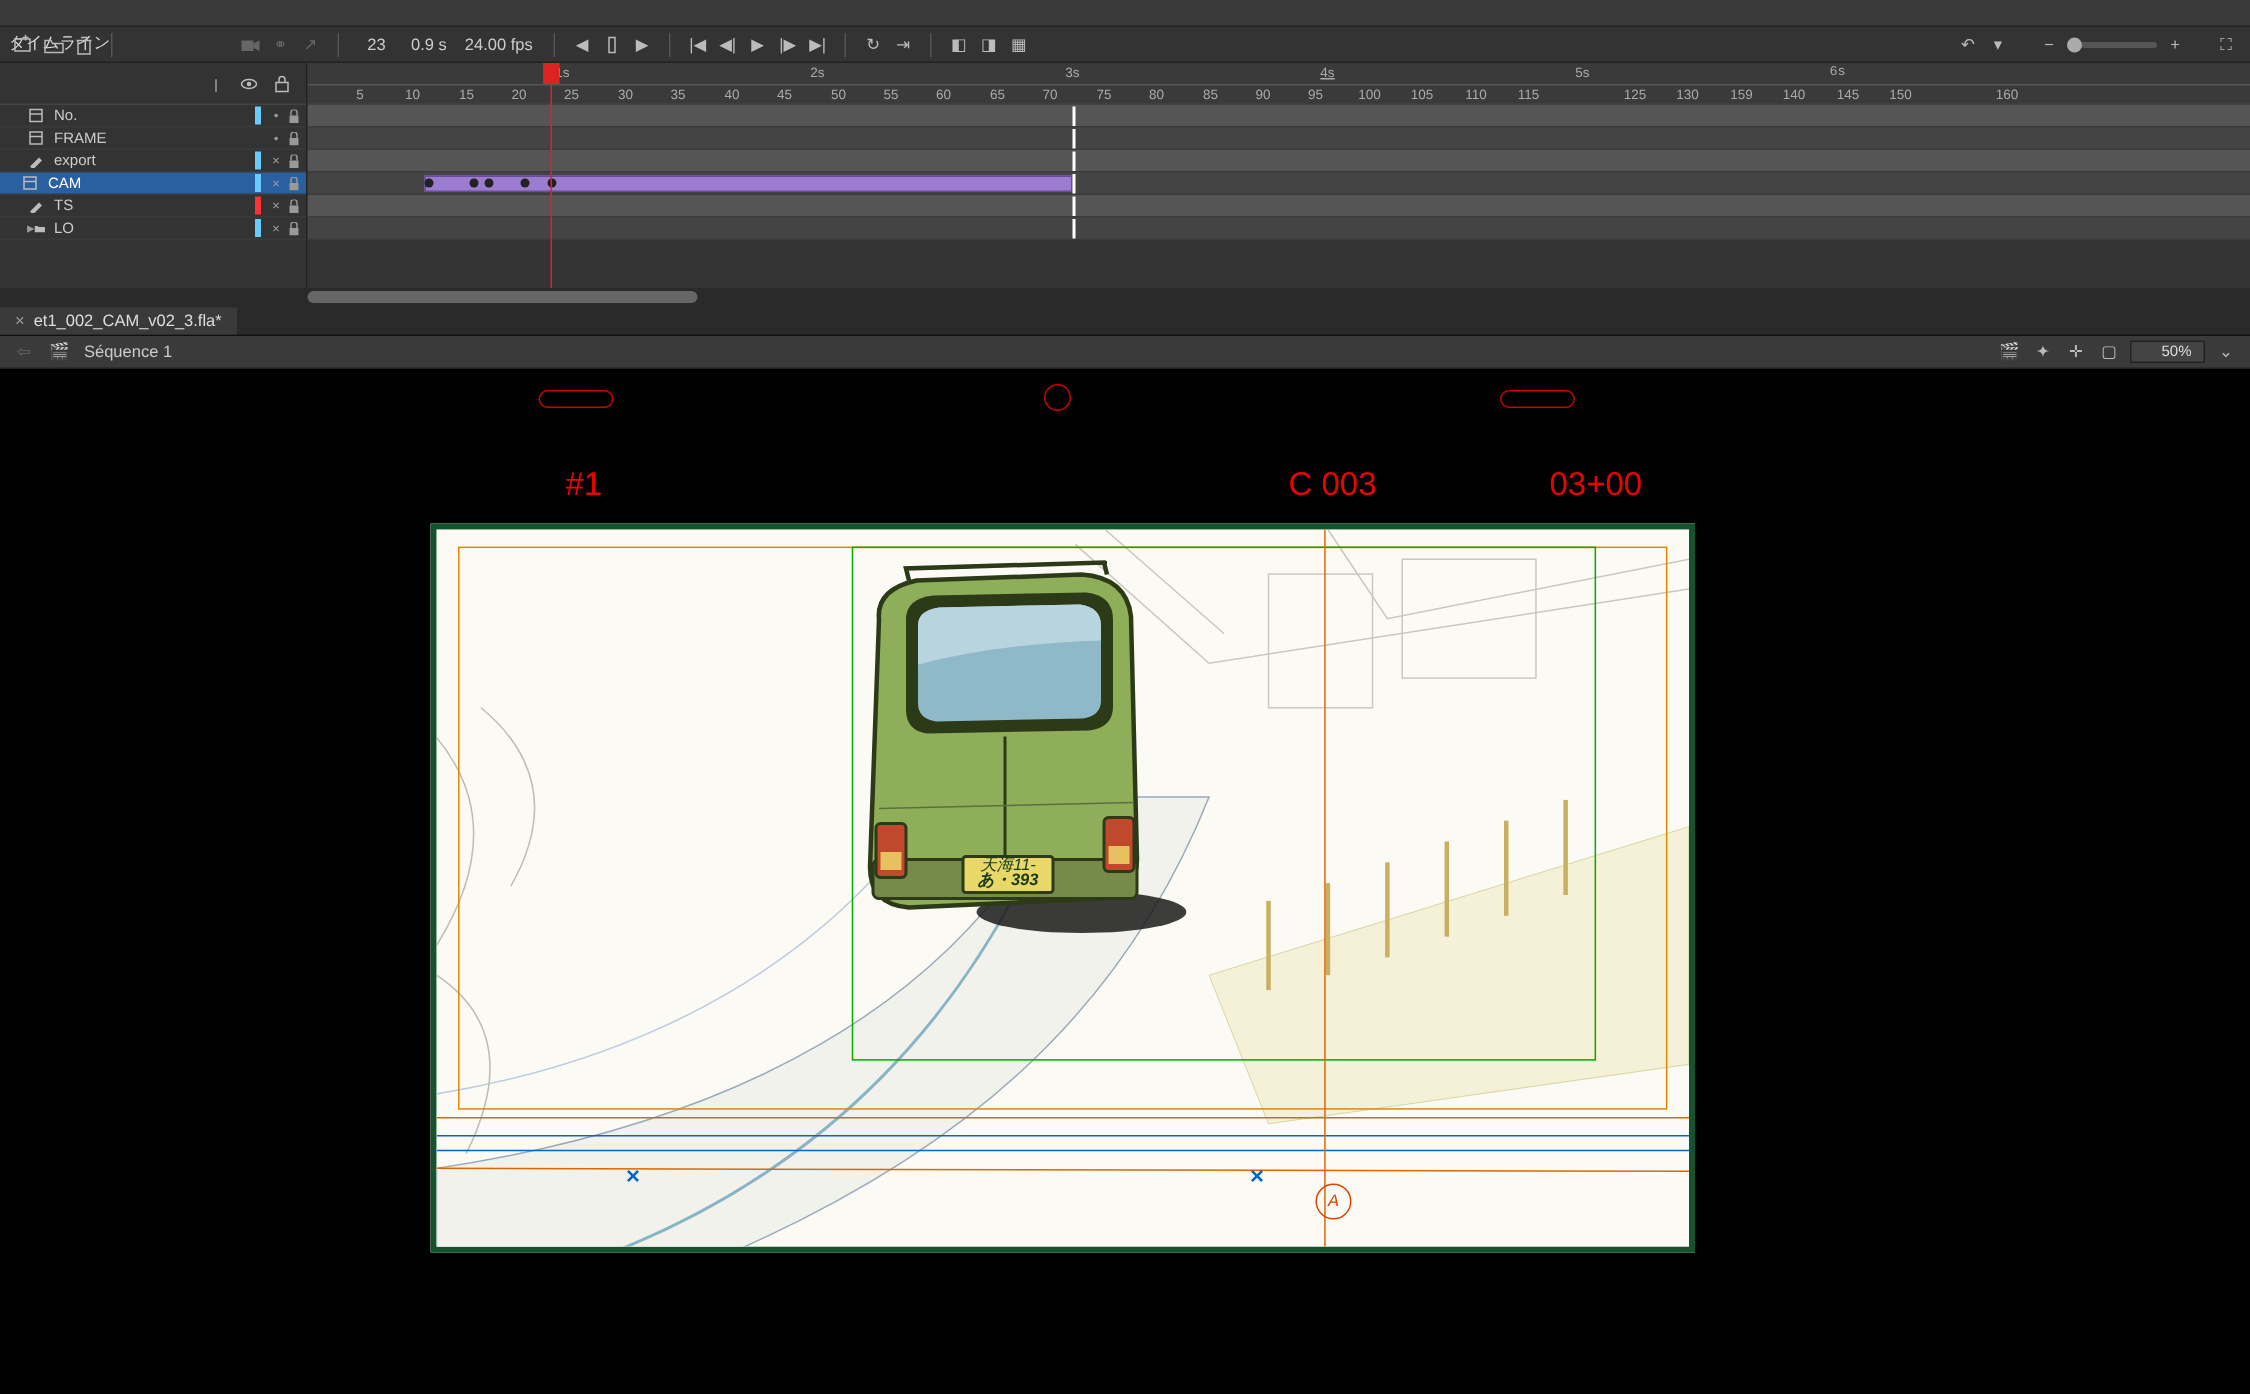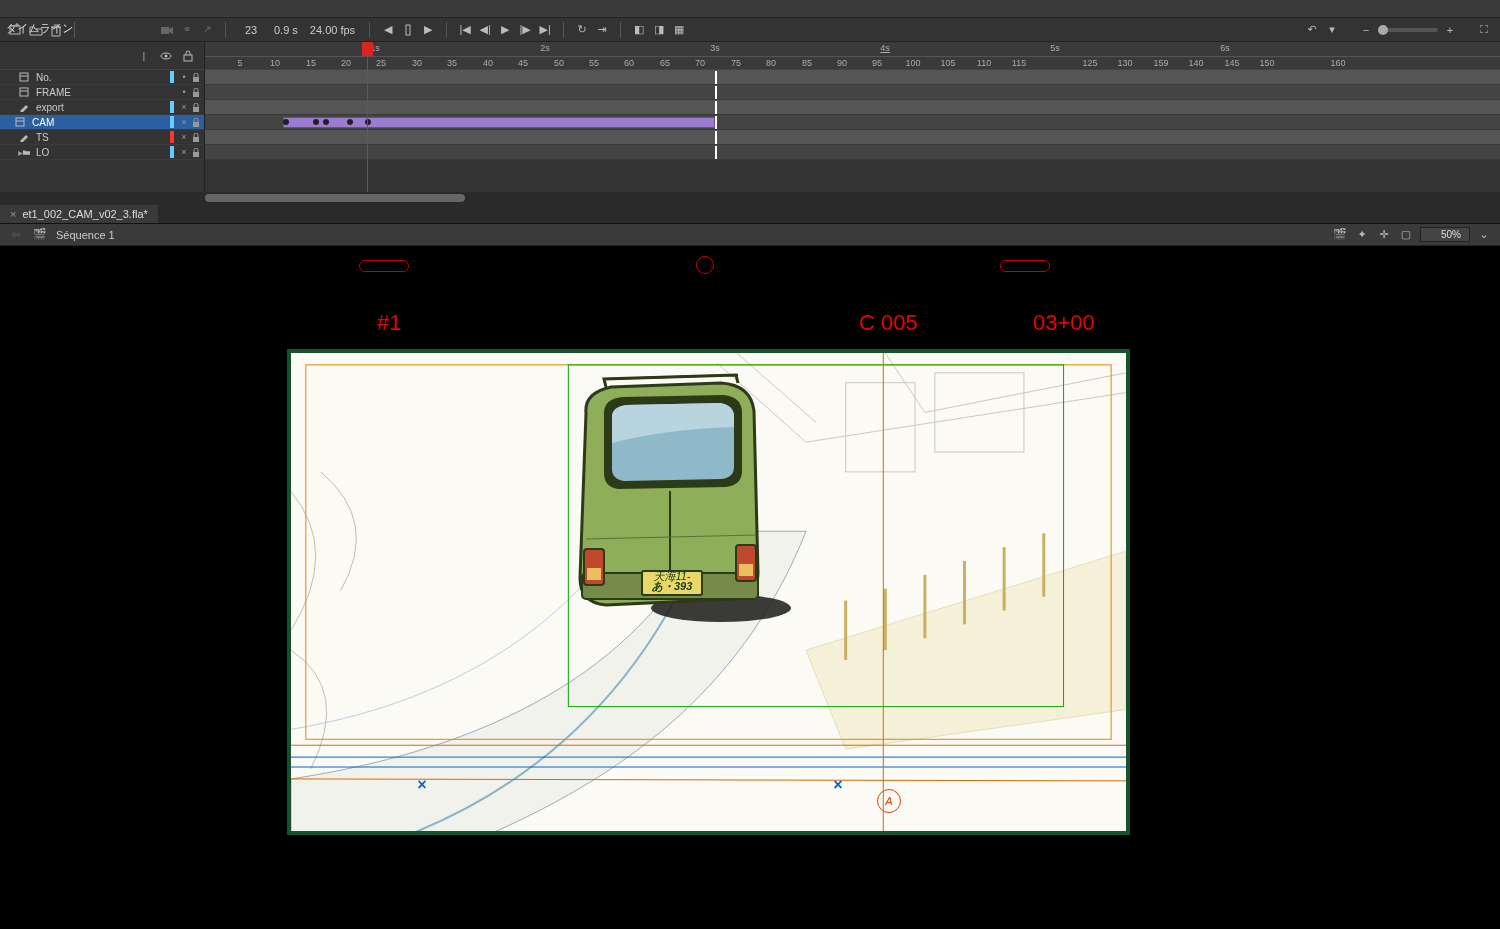--- a/index.html
+++ b/index.html
@@ -286,21 +286,21 @@
   </div>
 
   <div class="frames-col">
     <div class="ruler">
       <div class="ruler-half" id="ruler-sec">
           <div class="tick-lbl" style="left: 170px;">1s</div>
           <div class="tick-lbl" style="left: 340px;">2s</div>
           <div class="tick-lbl" style="left: 510px;">3s</div>
           <div class="tick-lbl" style="left: 680px; text-decoration: underline;">4s</div>
           <div class="tick-lbl" style="left: 850px;">5s</div>
-          <div class="tick-lbl" style="left: 1020px;">6s</div>
+          <div class="tick-lbl" style="left: 1020px; font-family: Liberation Mono, monospace;">6s</div>
         </div>
       <div class="ruler-half" id="ruler-frm" style="border-top:1px solid #555">
           <div class="tick-lbl" style="left: 35px;">5</div>
           <div class="tick-lbl" style="left: 70px;">10</div>
           <div class="tick-lbl" style="left: 106px;">15</div>
           <div class="tick-lbl" style="left: 141px;">20</div>
           <div class="tick-lbl" style="left: 176px;">25</div>
           <div class="tick-lbl" style="left: 212px;">30</div>
           <div class="tick-lbl" style="left: 247px;">35</div>
           <div class="tick-lbl" style="left: 283px;">40</div>
@@ -384,21 +384,21 @@
   </div>
 </div>
 
 <div class="stage">
 
   <div class="reg-mark reg-pill" style="left:359px; top:14px;"></div>
   <div class="reg-mark reg-circle" style="left:696px; top:10px;"></div>
   <div class="reg-mark reg-pill" style="left:1000px; top:14px;"></div>
 
   <div class="stage-label" style="left:377px; top:64px;">#1</div>
-  <div class="stage-label" style="left:859px; top:64px;">C 005</div>
+  <div class="stage-label" style="left:859px; top:64px;">C 003</div>
   <div class="stage-label" style="left:1033px;top:64px;">03+00</div>
 
   <div class="canvas-frame" style="left:287px; top:103px; width:843px; height:486px;">
 
     <svg class="bg-road" viewBox="0 0 843 486" preserveAspectRatio="none">
       <rect width="843" height="486" fill="#fbfaf4"></rect>
 
       <path d="M0 430 C200 400 350 320 420 180 L520 180 C460 330 350 420 200 486 L0 486 Z" fill="#f2f2ec" stroke="#9ab" stroke-width="1"></path>
       <path d="M120 486 C260 430 360 330 420 180" fill="none" stroke="#8ab4c4" stroke-width="2"></path>
       <path d="M0 380 C180 350 300 260 360 140" fill="none" stroke="#bcd" stroke-width="1"></path>

